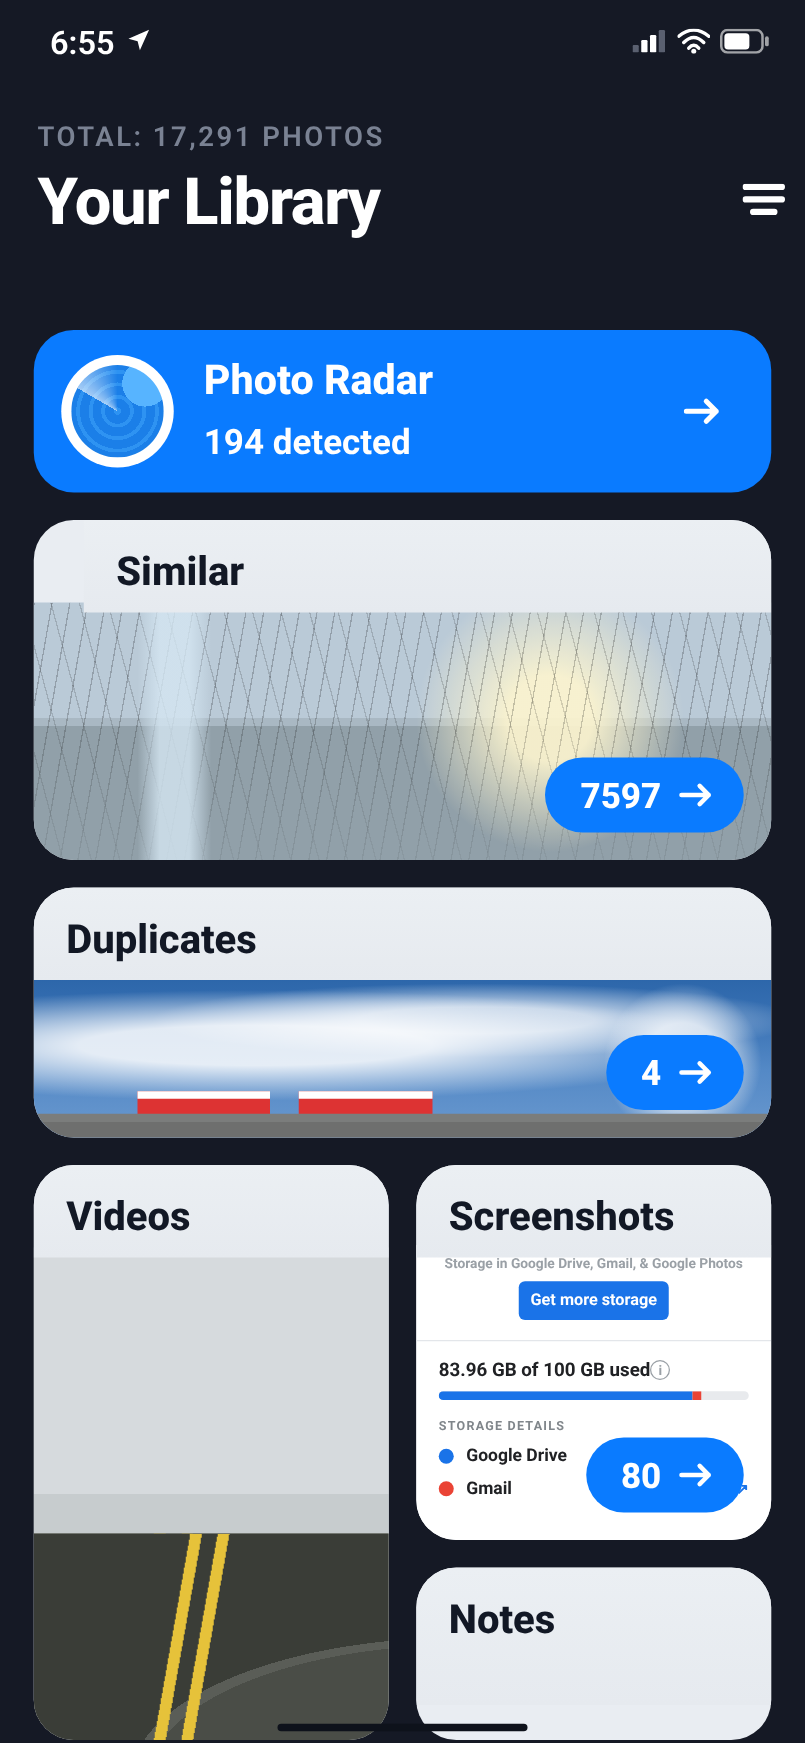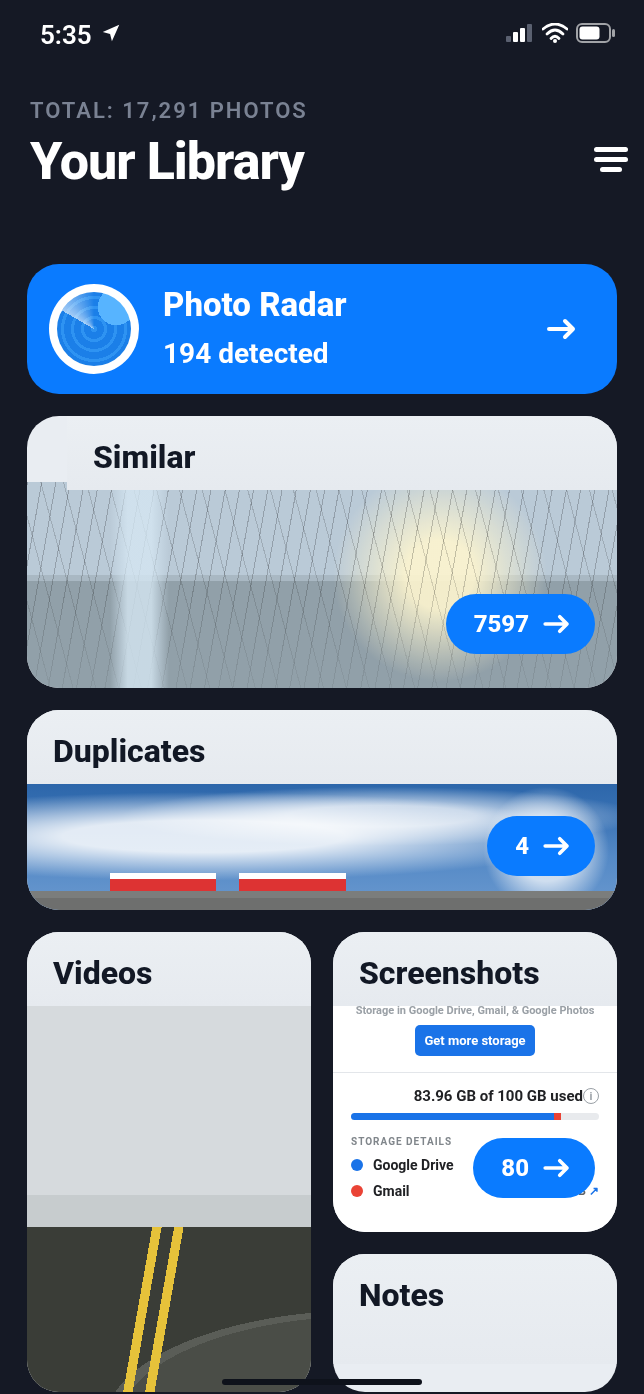--- a/index.html
+++ b/index.html
@@ -106,30 +106,30 @@
     z-index: 2;
     background: linear-gradient(#ebeff3, #e6eaef);
   }
   .card-img {
     position: absolute;
     left: 0; right: 0; bottom: 0;
     height: calc(100% - 66px);
   }
   .count-pill {
     position: absolute;
-    right: 22px; bottom: 34px;
+    right: 22px; bottom: 22px;
     background: #0a7bff;
     color: #fff;
     border-radius: 999px;
     height: 60px;
     padding: 0 24px 0 28px;
     display: flex;
     align-items: center;
     gap: 14px;
-    font-size: 24px;
+    font-size: 28px;
     font-weight: 800;
     z-index: 3;
   }
 
   .similar-card { margin-top: 22px; height: 272px; padding-left: 40px; }
   .similar-img {
     background:
       radial-gradient(circle at 70% 45%, rgba(255,245,200,0.9) 0 8%, rgba(255,245,200,0) 25%),
       linear-gradient(#b8cada 0 45%, #a7b8c5 45% 48%, #8fa0ab 48% 100%);
     filter: saturate(0.85);
@@ -193,21 +193,21 @@
     color:#5f6368;
     overflow:hidden;
     font-weight:bold;
   }
   .ss-top-line{ text-align:center; font-size:11px; color:#9aa0a6; }
   .ss-btn{
     margin: 8px auto 16px auto; display:block; width:120px; text-align:center;
     background:#1a73e8; color:#fff; font-size:13px; padding:8px 0; border-radius:5px;
   }
   .ss-hr{ border:none; border-top:1px solid #e3e6ea; margin:0 -18px; }
-  .ss-used{ display:flex; align-items:center; justify-content:flex-end; margin-top:14px; color:#202124; font-size:15px;}
+  .ss-used{ display:flex; align-items:center; justify-content:flex-start; margin-top:14px; color:#202124; font-size:15px;}
   .ss-info{ width:16px; height:16px; border:1.5px solid #9aa0a6; border-radius:50%; display:flex; align-items:center; justify-content:center; font-size:11px; color:#9aa0a6;}
   .ss-bar{ height:7px; border-radius:4px; background:#e8eaed; margin-top:8px; overflow:hidden; display:flex;}
   .ss-bar-blue{ background:#1a73e8; width:82%; }
   .ss-bar-red{ background:#ea4335; width:2.5%; }
   .ss-label{ margin-top:16px; font-size:10px; letter-spacing:1px; color:#80868b;}
   .ss-item{ display:flex; align-items:center; gap:10px; margin-top:10px; font-size:14px; color:#202124;}
   .ss-dot{ width:12px; height:12px; border-radius:50%;}
   .ss-size{ margin-left:auto; font-size:12px; color:#5f6368;}
   .ss-link{ color:#1a73e8; }
 
@@ -221,21 +221,21 @@
   }
 
   
   .arrow svg { display:block; }
 </style>
 </head>
 <body>
 
 <div class="status-bar">
   <div class="status-left">
-    <span>5:35</span>
+    <span>6:55</span>
     <span>
       <svg width="22" height="22" viewBox="0 0 24 24" fill="none">
           <path d="M3 11 L21 3 L13 21 L11 13 Z" fill="#fff"></path>
         </svg>
     </span>
   </div>
   <div class="status-right">
     <span>
       <svg width="28" height="18" viewBox="0 0 28 18">
           <rect x="0" y="12" width="5" height="6" rx="1" fill="#5a6070"></rect>

